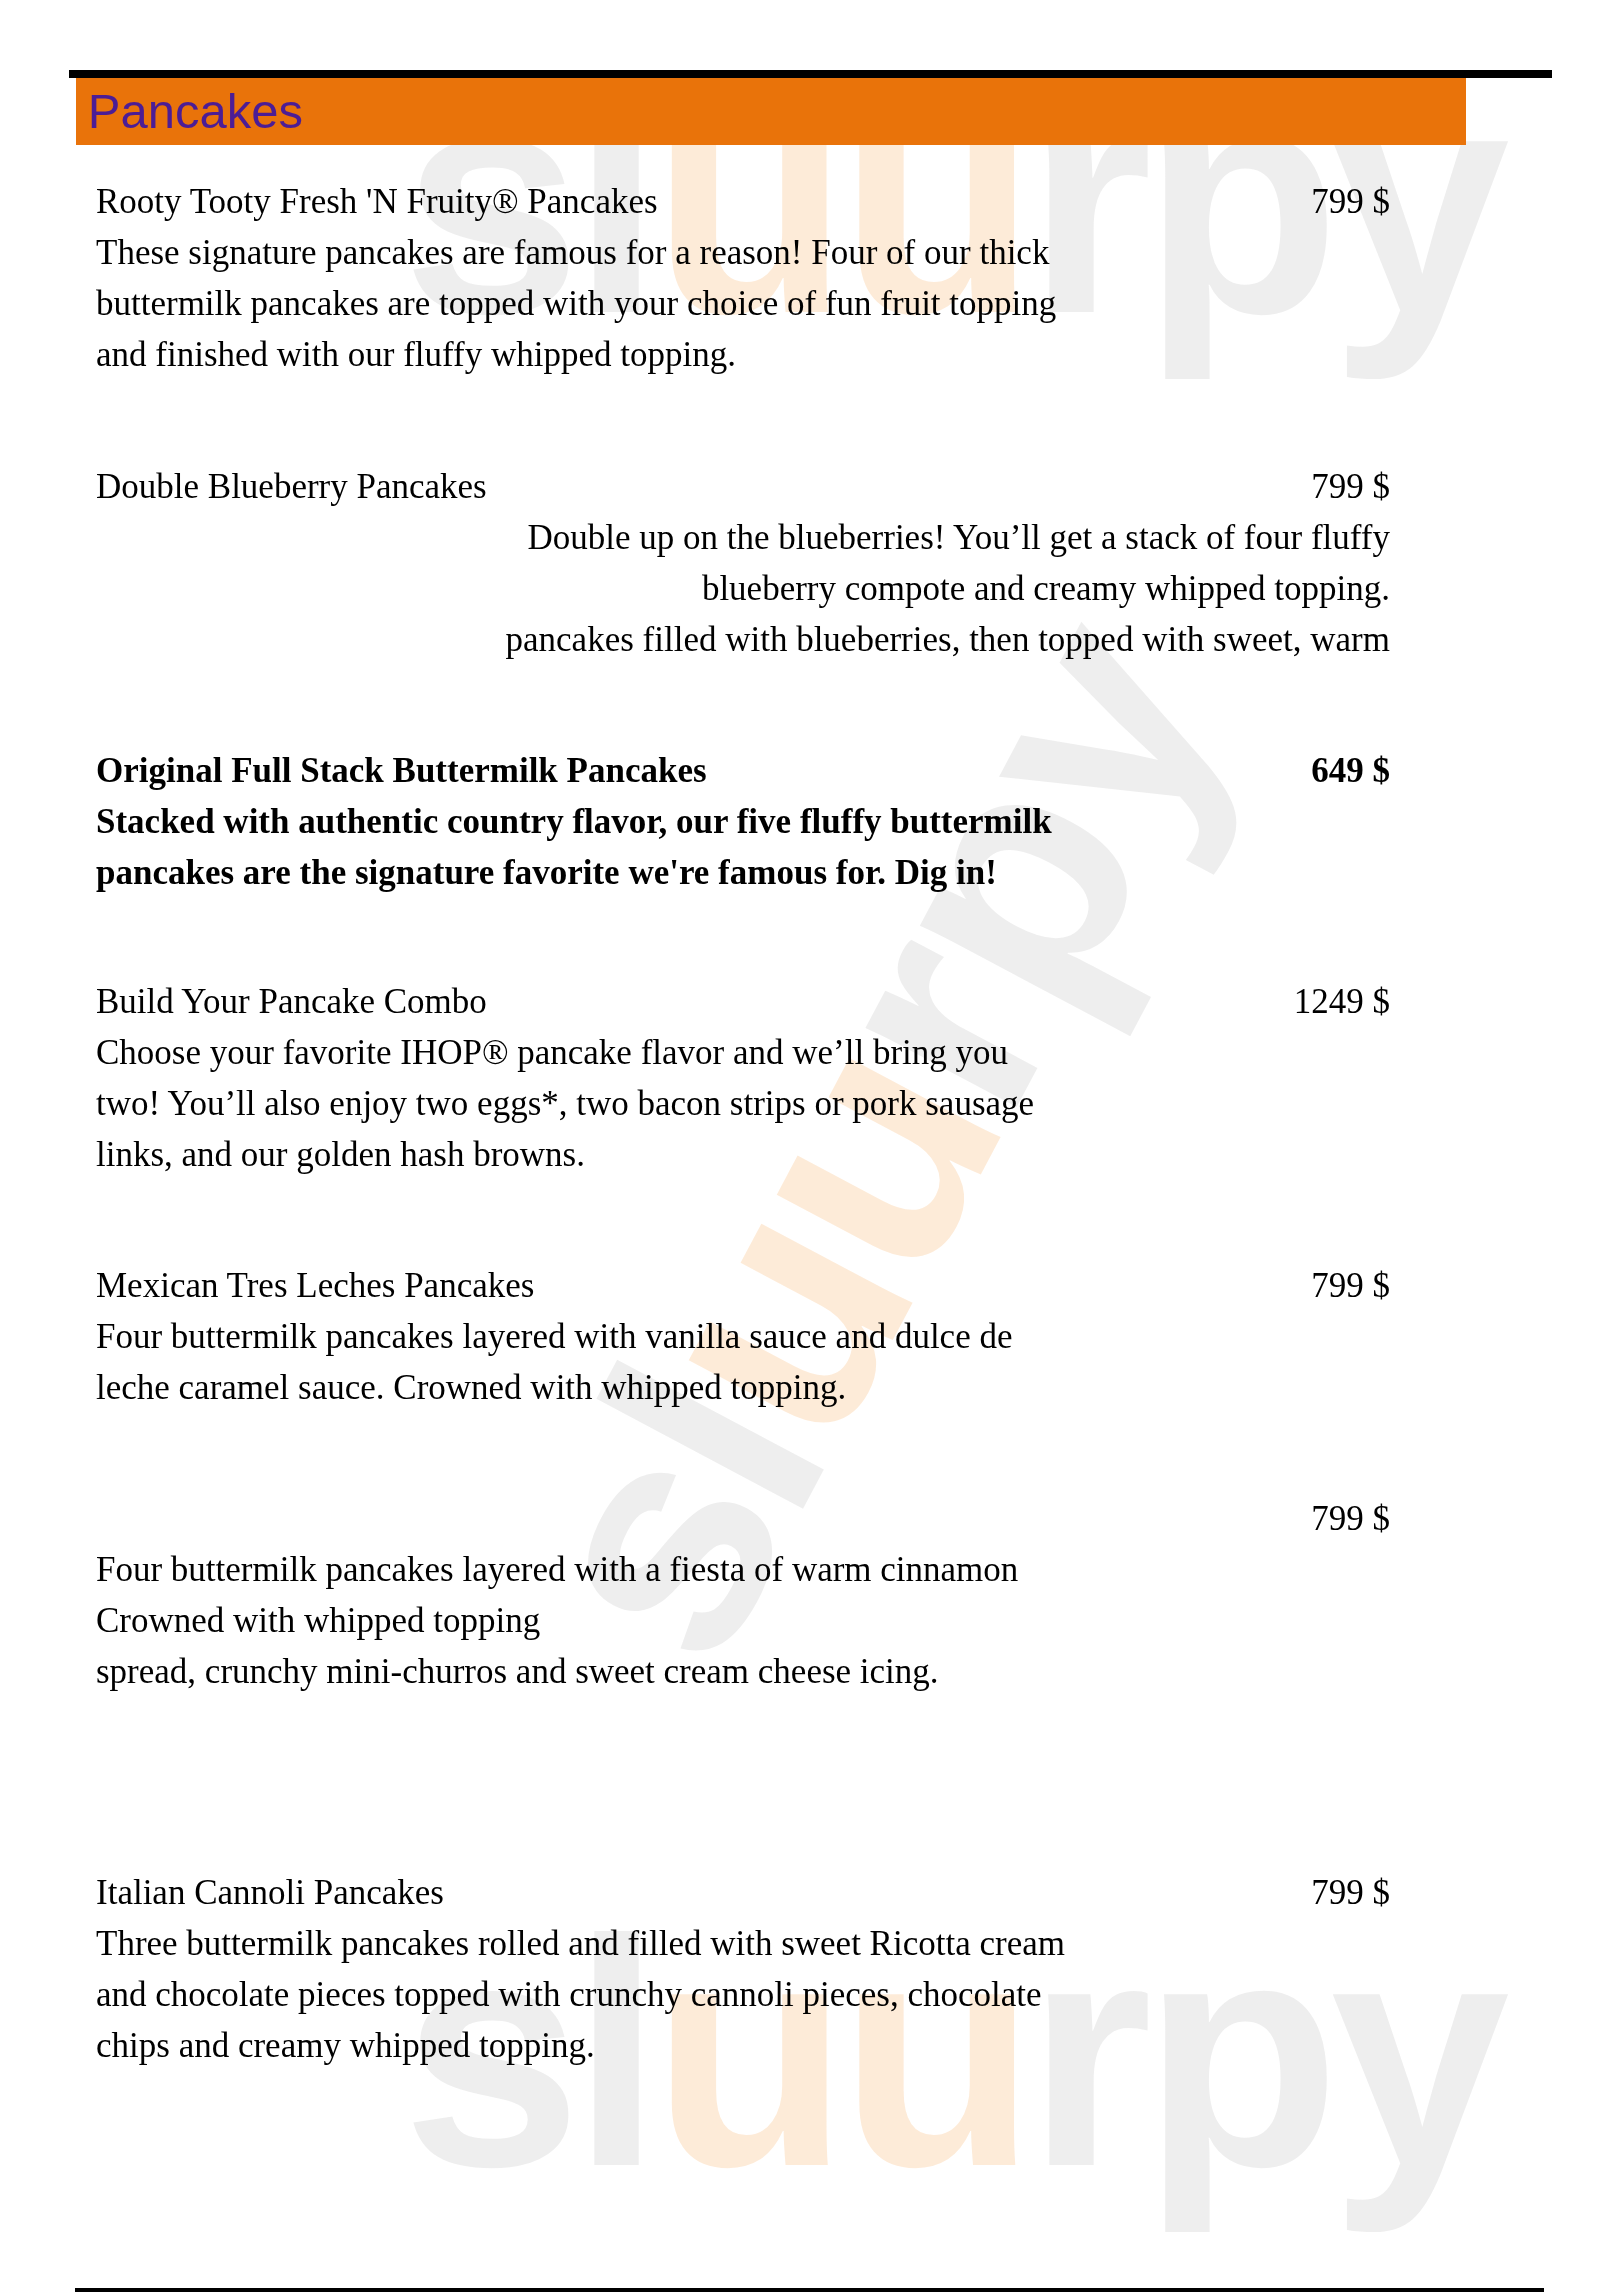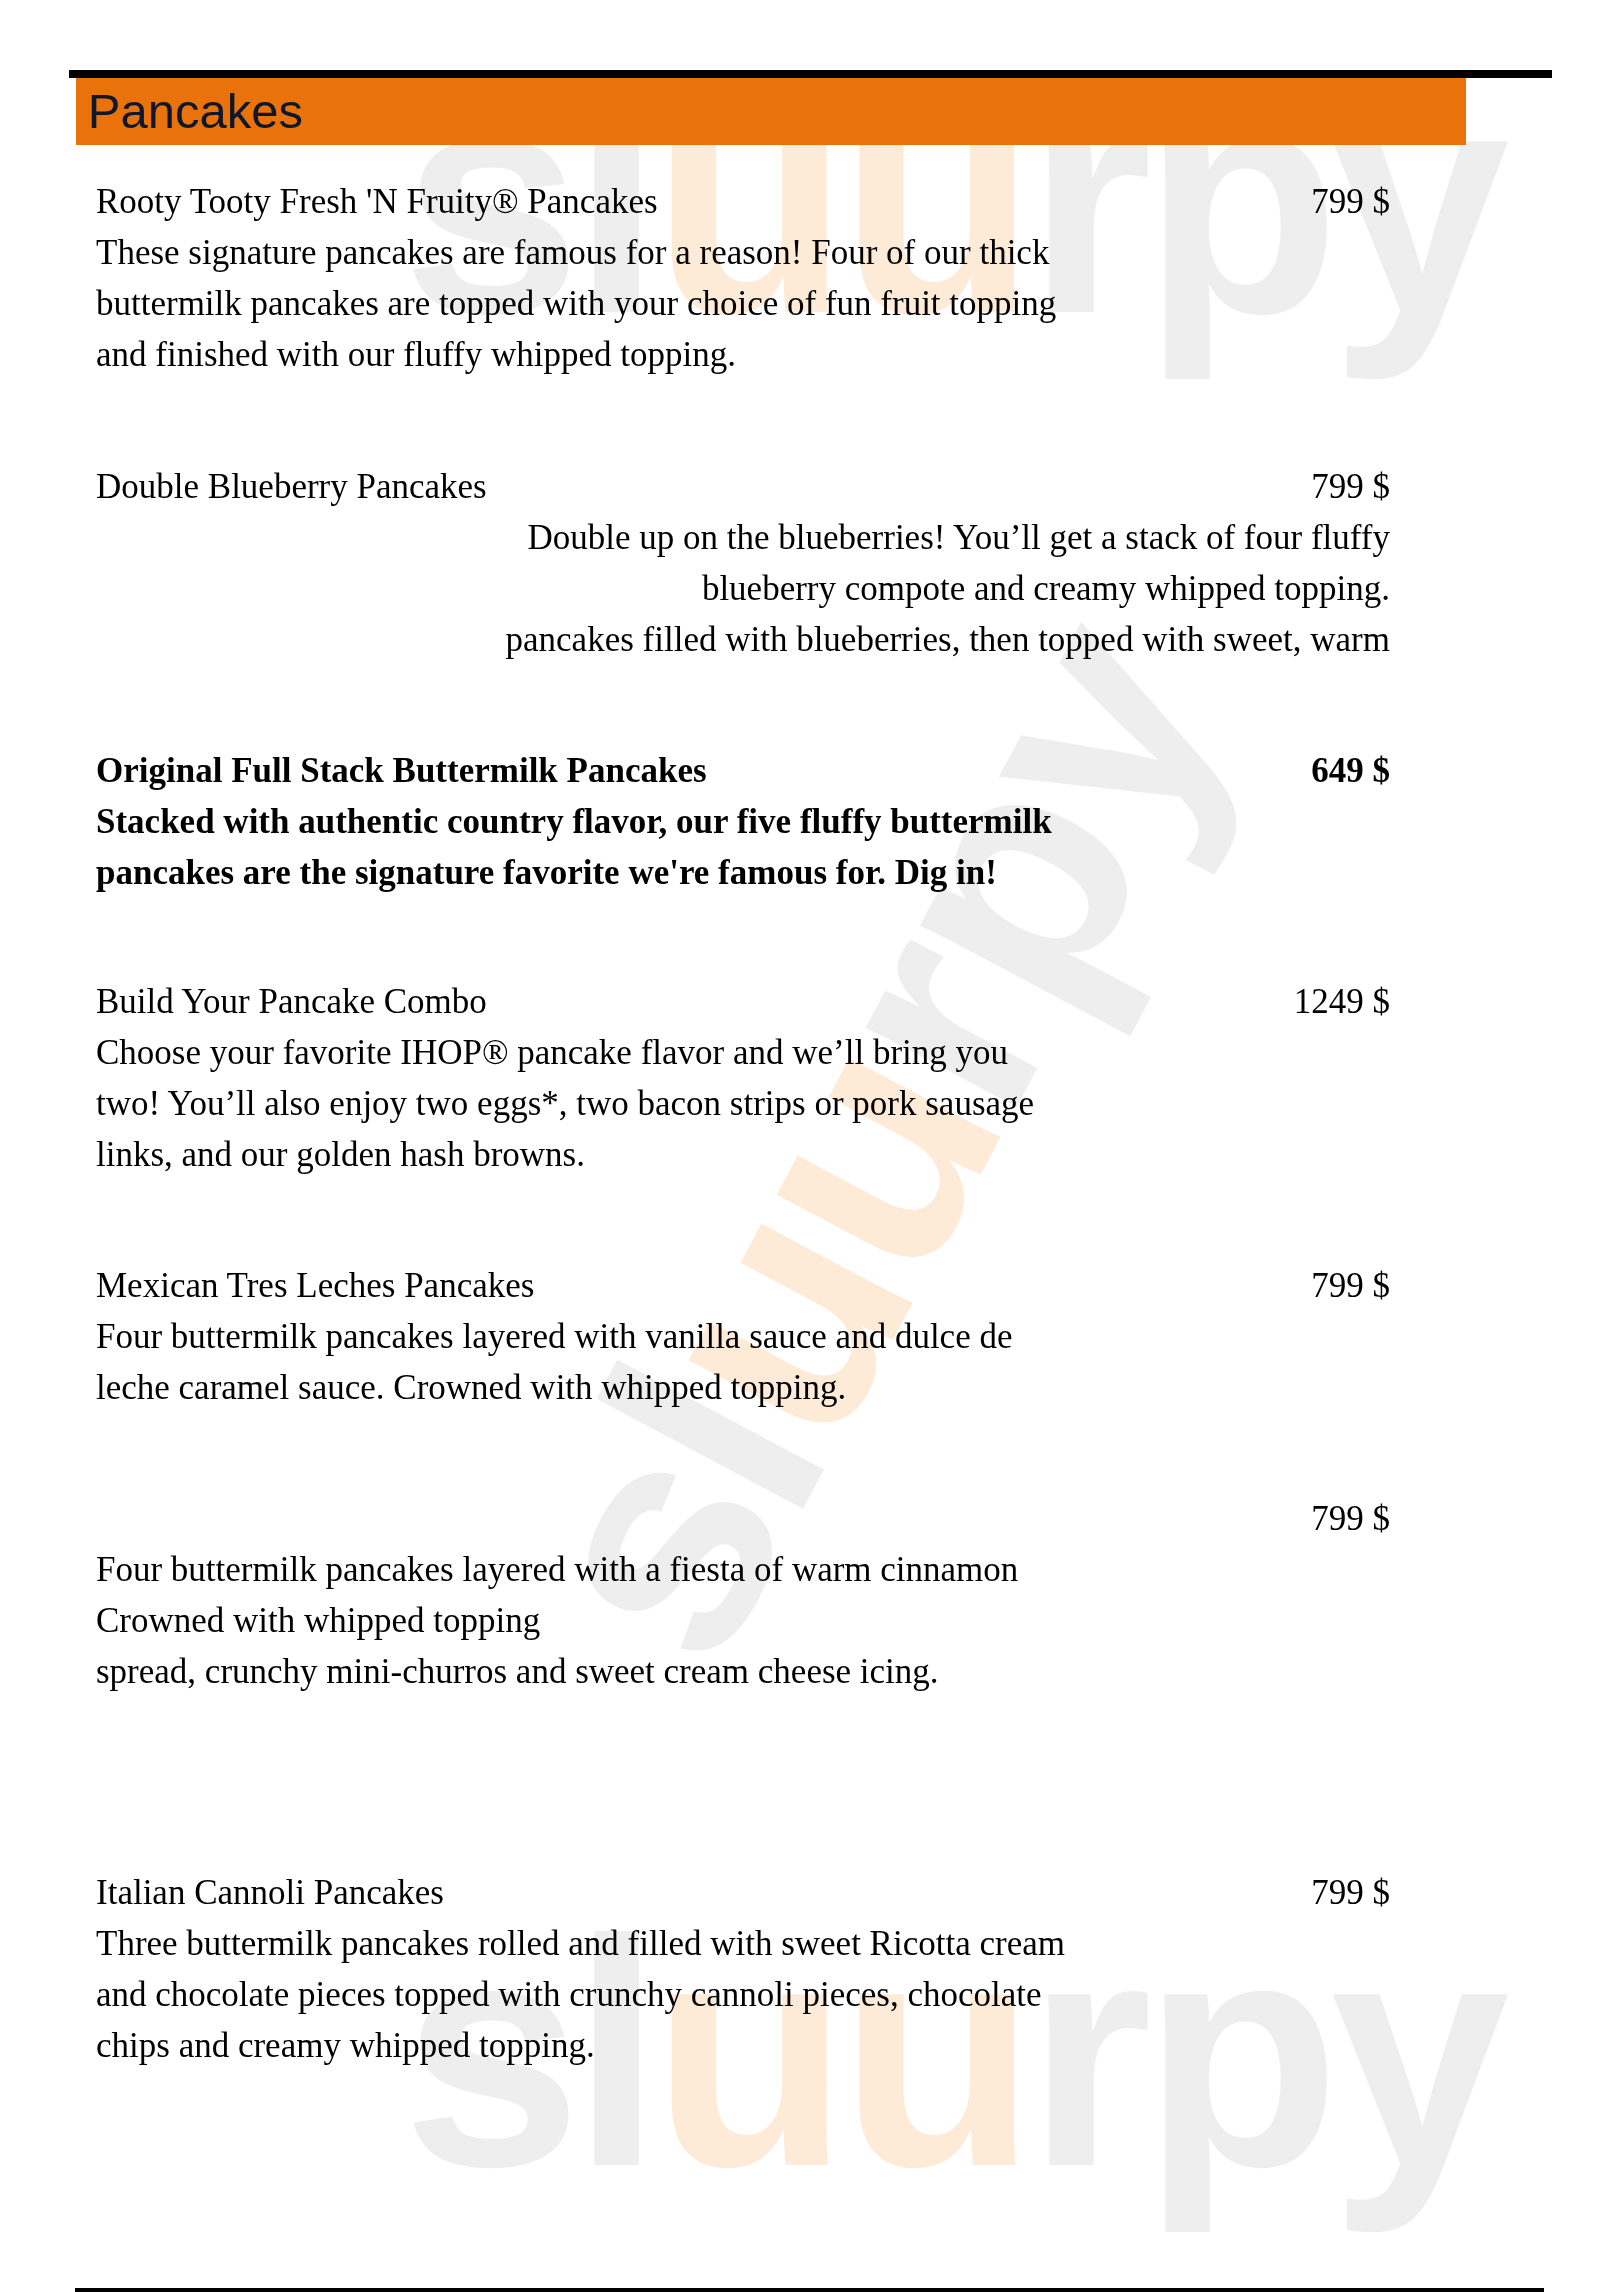--- a/index.html
+++ b/index.html
@@ -102,21 +102,21 @@
   <span>sl</span><span class="wm-accent">uu</span><span>rpy</span>
 </div>
 <div class="watermark wm-mid">
   <span>sl</span><span class="wm-accent">uu</span><span>rpy</span>
 </div>
 <div class="watermark wm-bottom">
   <span>sl</span><span class="wm-accent">uu</span><span>rpy</span>
 </div>
 
 <div class="top-rule"></div>
-<div class="section-header" style="background: rgb(233, 115, 10); color: #0f172a;">
+<div class="section-header" style="background: rgb(233, 115, 10); color: #4c1d95;">
   <span>Pancakes</span>
 </div>
 
 <div class="menu-item" style="top:176px;">
   <div class="item-head">
     <span class="item-name">Rooty Tooty Fresh 'N Fruity® Pancakes</span>
     <span class="item-price">799 $</span>
   </div>
   <div>
     <span class="item-desc-line">These signature pancakes are famous for a reason! Four of our thick</span>

